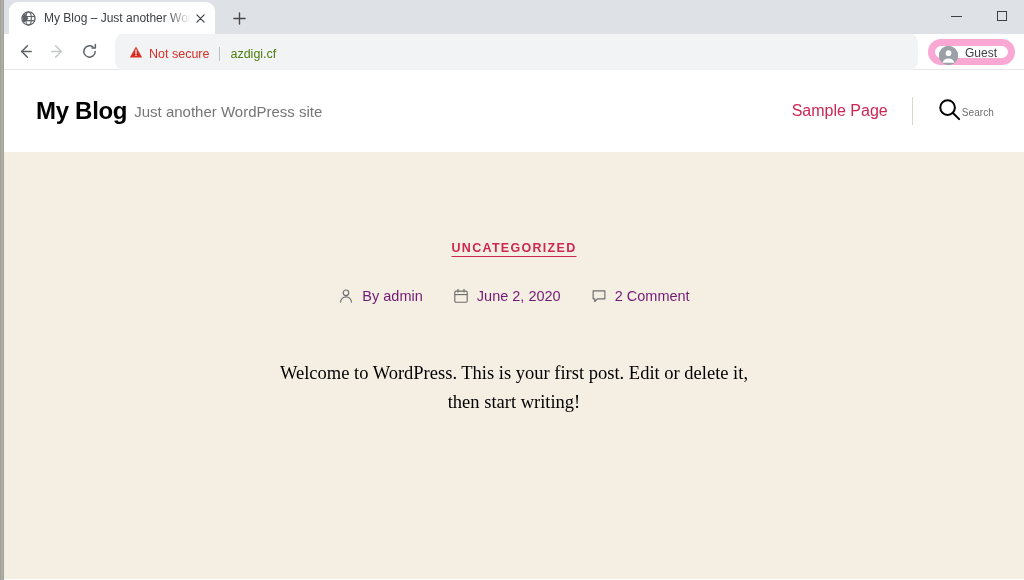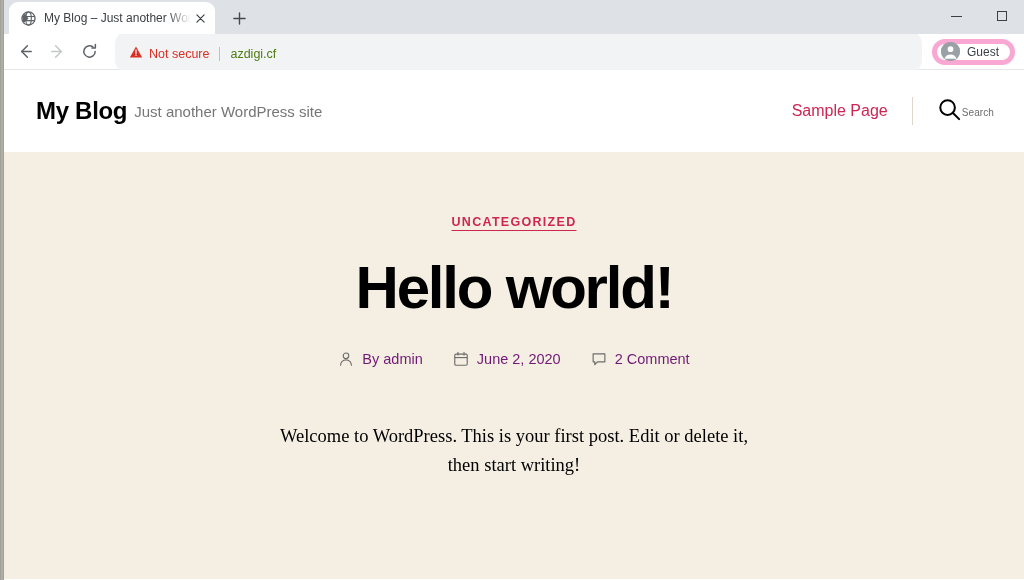--- a/index.html
+++ b/index.html
@@ -130,23 +130,23 @@
     margin: 0 10px;
   }
   .omni-url {
     font-size: 12.5px;
     color: #4d7c0f;
     white-space: nowrap;
   }
   .profile-chip {
     margin-left: 10px;
     height: 26px;
-    border: 5px solid #f9a8d4;
+    border: 7px solid #f9a8d4;
     border-radius: 14px;
-    display: flex; align-items: center;
+    display: flex; 
     padding: 0 11px 0 4px;
     cursor: pointer;
     flex: 0 0 auto;
   }
   .profile-avatar {
     width: 19px; height: 19px;
     border-radius: 50%;
     background: #9aa0a6;
     margin-right: 7px;
     display: flex; align-items: center; justify-content: center;
@@ -206,21 +206,21 @@
   }
   .search-label {
     font-size: 10px;
     color: #6d6d6d;
     margin-top: 2px;
     letter-spacing: 0.1px;
   }
 
   
   .post {
-    padding-top: 60px;
+    padding-top: 86px;
     text-align: center;
   }
   .post-category {
     display: inline-block;
     font-size: 12.5px;
     font-weight: bold;
     color: #cd2653;
     letter-spacing: 1.3px;
     text-decoration: underline;
     text-underline-offset: 4px;
@@ -370,21 +370,20 @@
           </span>
           <span class="search-label">Search</span>
         </span>
       </div>
     </div>
 
     <div class="post">
 
       <span class="post-category">UNCATEGORIZED</span>
 
-      <h1 class="post-title">Hello world!</h1>
 
       <div class="post-meta">
 
         <span class="meta-item">
           <span class="meta-icon">
             <svg width="16" height="16" viewBox="0 0 18 18">
               <circle cx="9" cy="5.4" r="3.1" fill="none" stroke="#6d6d6d" stroke-width="1.3"></circle>
               <path d="M2.9 16 A6.1 6.1 0 0 1 15.1 16" fill="none" stroke="#6d6d6d" stroke-width="1.3" stroke-linecap="round"></path>
             </svg>
           </span>

